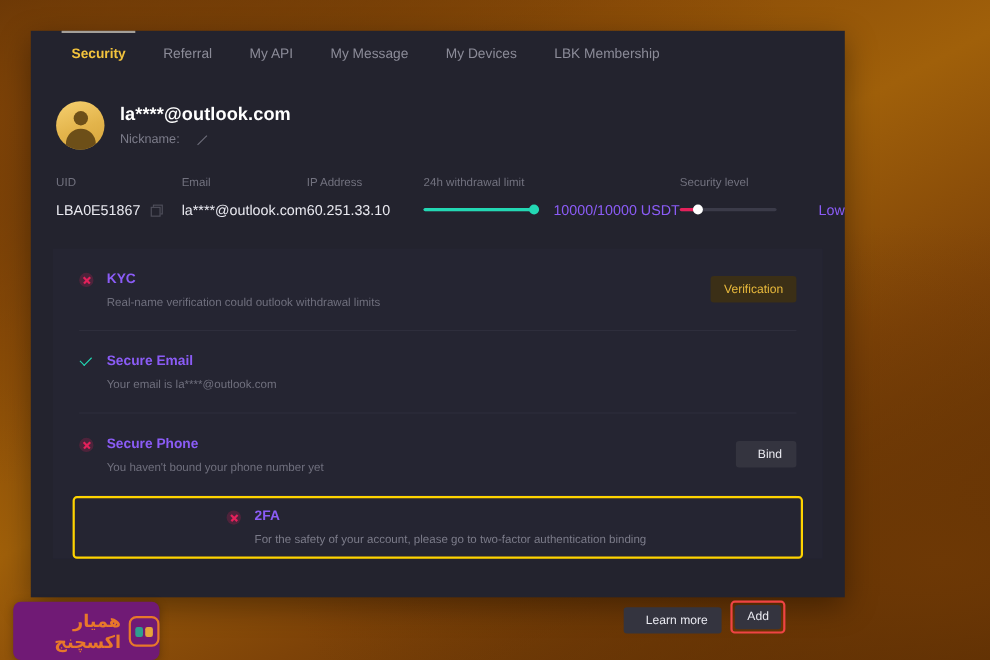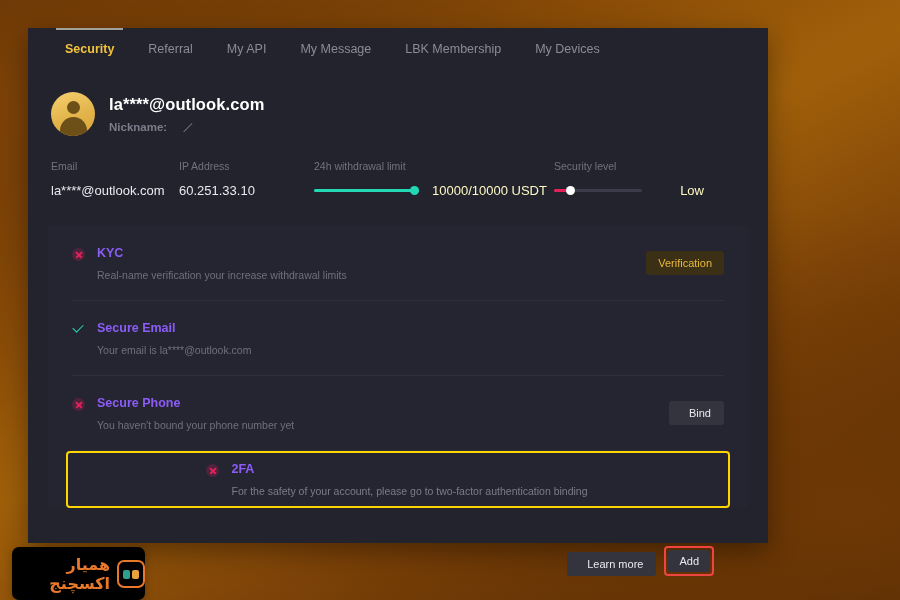--- a/index.html
+++ b/index.html
@@ -100,21 +100,20 @@
     font-weight: bold;
     color: #ffffff;
     letter-spacing: 0.1px;
   }
   .profile-nick {
     margin-top: 7px;
     font-size: 11.5px;
     color: #7c7c8a;
     display: flex;
     align-items: center;
-    font-weight: bold;
   }
   .pencil-icon {
     display: inline-block;
     margin-left: 14px;
     width: 11px;
     height: 11px;
     position: relative;
     cursor: pointer;
   }
   .pencil-icon::before {
@@ -197,21 +196,21 @@
     width: 9px; height: 9px;
     border-radius: 50%;
     top: -3px;
     cursor: pointer;
   }
   .knob.limit { background: #23d8b4; left: calc(100% - 9px); }
   .knob.sec   { background: #ffffff; left: 12px; }
   .meter-text {
     margin-left: 13px;
     font-size: 13px;
-    color: #fef9c3;
+    color: #8b5cf6;
     white-space: nowrap;
   }
   .meter-text.sec { margin-left: 38px; }
 
   
   .list-panel {
     margin: 28px 20px 0 20px;
     background: #252532;
     padding: 0 24px;
   }
@@ -307,21 +306,21 @@
   }
   .btn-add { padding: 5px 11px; }
 
   
   .watermark {
     position: absolute;
     left: 12px;
     top: 547px;
     width: 133px;
     height: 53px;
-    background: #000000;
+    background: #701a75;
     border-radius: 7px;
     display: flex;
     align-items: center;
     justify-content: center;
     gap: 7px;
     box-shadow: 0 2px 8px rgba(0,0,0,0.25);
   }
   .wm-text {
     font-size: 16px;
     font-weight: bold;
@@ -356,37 +355,44 @@
 </head>
 <body>
 
 <div class="card">
 
   <div class="tabbar">
     <div class="tab active">Security</div>
     <div class="tab">Referral</div>
     <div class="tab">My API</div>
     <div class="tab">My Message</div>
+    <div class="tab">My Devices</div>
     <div class="tab">LBK Membership</div>
-    <div class="tab">My Devices</div>
   </div>
 
   <div class="profile">
     <div class="avatar"></div>
     <div class="profile-text">
       <div class="profile-email">la****@outlook.com</div>
       <div class="profile-nick">
         <span>Nickname:</span>
         <span class="pencil-icon"></span>
       </div>
     </div>
   </div>
 
   <div class="stats">
 
+    <div class="col-uid">
+      <div class="stat-label">UID</div>
+      <div class="stat-value">
+        <span>LBA0E51867</span>
+        <span class="copy-icon"></span>
+      </div>
+    </div>
 
     <div class="col-email">
       <div class="stat-label">Email</div>
       <div class="stat-value">la****@outlook.com</div>
     </div>
 
     <div class="col-ip">
       <div class="stat-label">IP Address</div>
       <div class="stat-value">60.251.33.10</div>
     </div>
@@ -415,21 +421,21 @@
 
   </div>
 
   <div class="list-panel">
 
     <div class="sec-row">
       <div class="sec-left">
         <div class="status-icon bad"></div>
         <div class="sec-texts">
           <div class="sec-title">KYC</div>
-          <div class="sec-desc">Real-name verification your increase withdrawal limits</div>
+          <div class="sec-desc">Real-name verification could outlook withdrawal limits</div>
         </div>
       </div>
       <div class="sec-right">
         <button class="btn btn-verification">Verification</button>
       </div>
     </div>
 
     <div class="sec-row">
       <div class="sec-left">
         <div class="status-icon good"></div>

